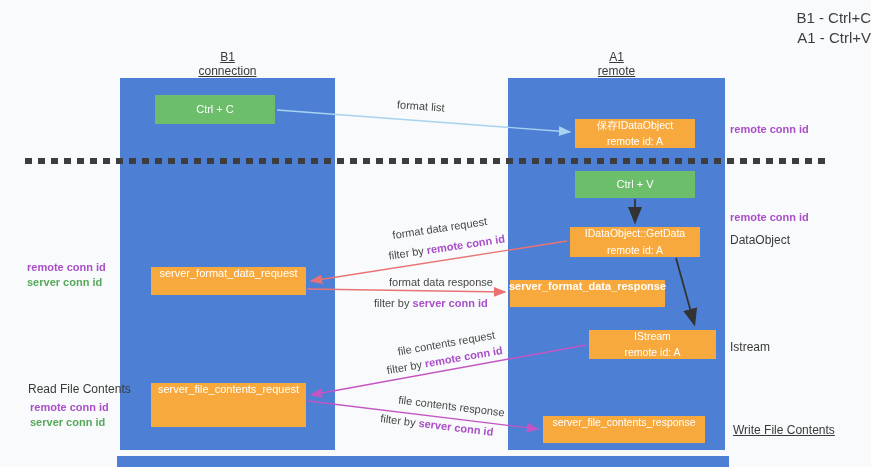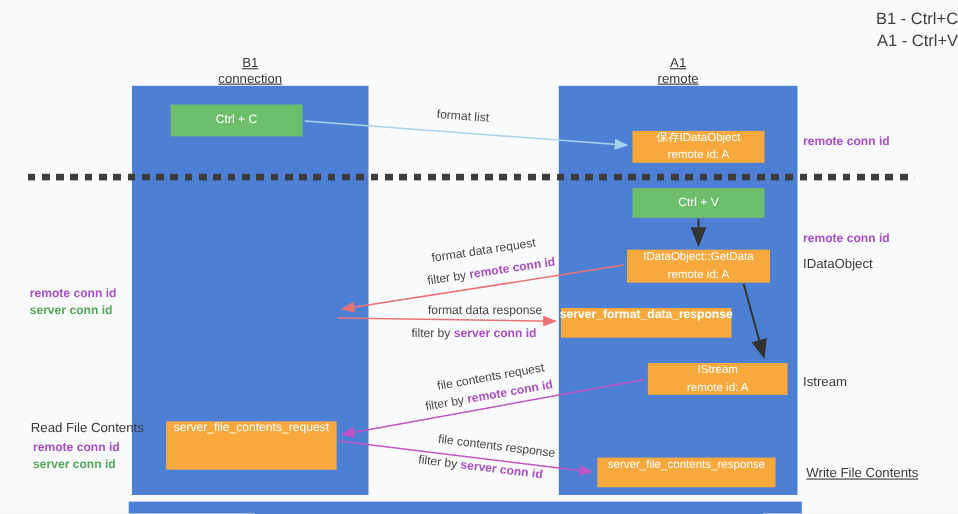--- a/index.html
+++ b/index.html
@@ -110,20 +110,23 @@
     <span>保存IDataObject</span>
     <span>remote id: A</span>
   </div>
   <div class="box green b-ctrl-v">
     <span>Ctrl + V</span>
   </div>
   <div class="box orange b-getdata">
     <span>IDataObject::GetData</span>
     <span>remote id: A</span>
   </div>
+  <div class="box orange b-freq">
+    <span>server_format_data_request</span>
+  </div>
   <div class="box orange b-fresp">
     <span>server_format_data_response</span>
   </div>
   <div class="box orange b-istream">
     <span>IStream</span>
     <span>remote id: A</span>
   </div>
   <div class="box orange b-fcreq">
     <span>server_file_contents_request</span>
   </div>
@@ -148,21 +151,21 @@
     <span>filter by </span><span class="purple-id">remote conn id</span>
   </div>
 
   <div class="flow-label r7" style="left:398px; top:400px;">file contents response</div>
   <div class="flow-label r7" style="left:380px; top:419px;">
     <span>filter by </span><span class="purple-id">server conn id</span>
   </div>
 
   <div class="annot purple" style="left:730px; top:123px;">remote conn id</div>
   <div class="annot purple" style="left:730px; top:211px;">remote conn id</div>
-  <div class="annot" style="left:730px; top:233px;">IDataObject</div>
+  <div class="annot" style="left:730px; top:233px;">DataObject</div>
   <div class="annot" style="left:730px; top:340px;">Istream</div>
   <div class="annot" style="left:733px; top:423px;text-decoration:underline;">Write File Contents</div>
 
   <div class="annot purple" style="left:27px; top:261px;">remote conn id</div>
   <div class="annot green" style="left:27px; top:276px;">server conn id</div>
   <div class="annot" style="left:28px; top:382px;">Read File Contents</div>
   <div class="annot purple" style="left:30px; top:401px;">remote conn id</div>
   <div class="annot green" style="left:30px; top:416px;">server conn id</div>
 
 </div>

